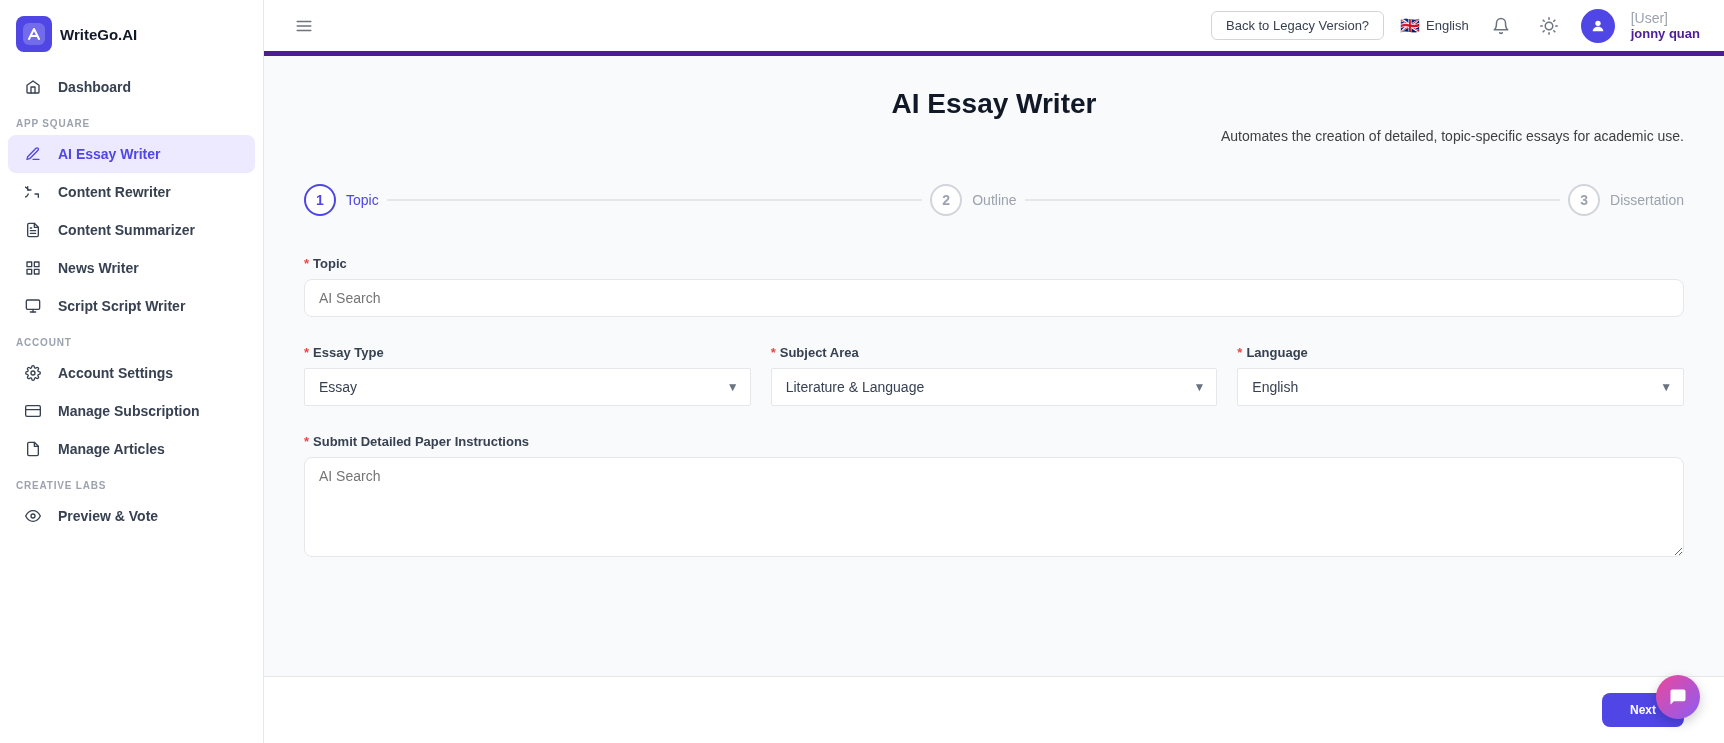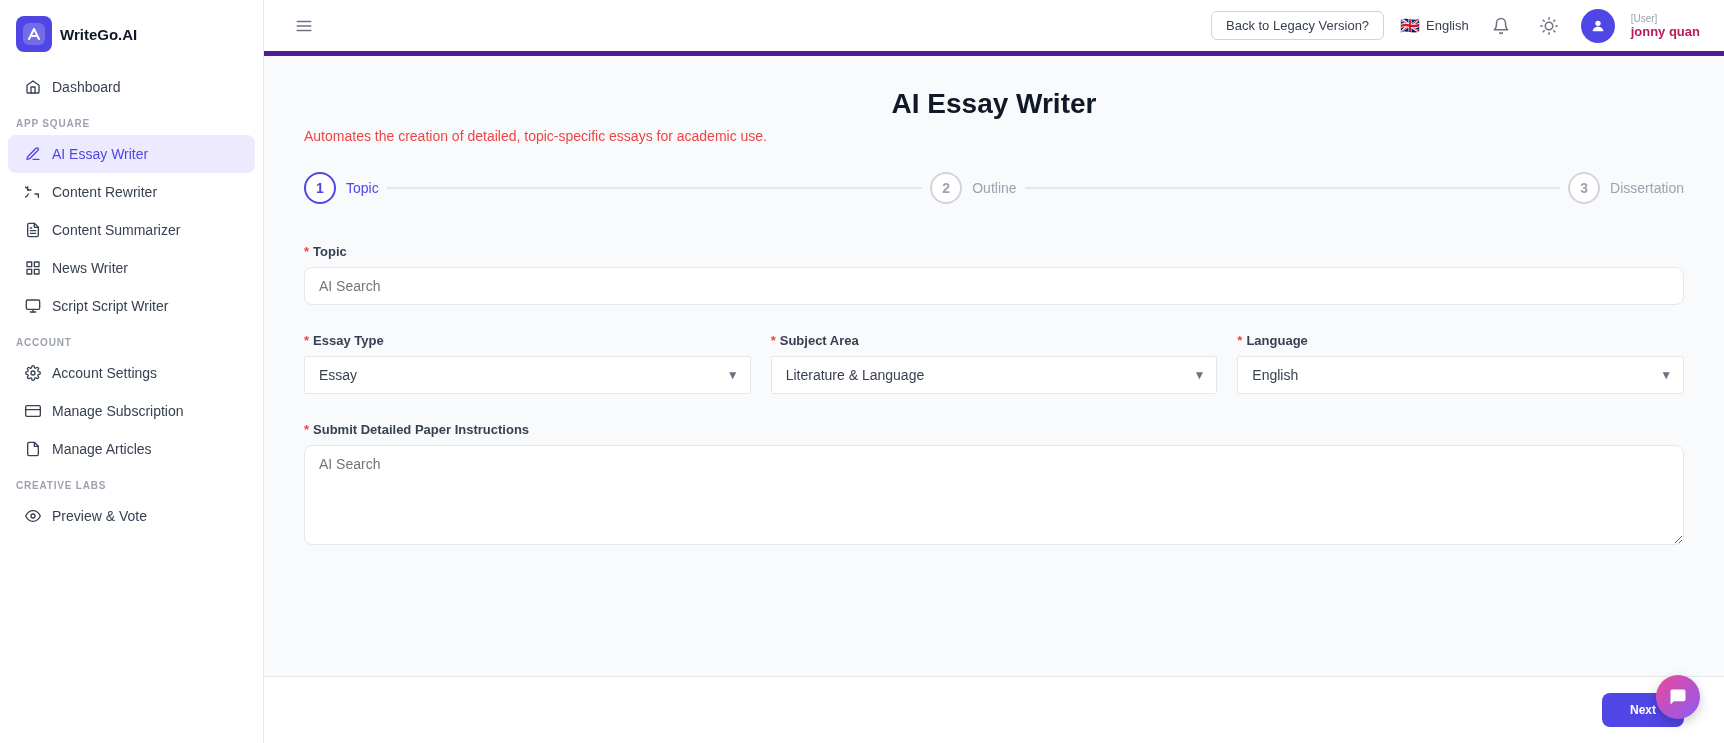--- a/index.html
+++ b/index.html
@@ -45,28 +45,28 @@
       font-size: 10px;
       font-weight: 600;
       color: #9ca3af;
       letter-spacing: 0.08em;
       text-transform: uppercase;
       padding: 12px 16px 6px 16px;
     }
     .sidebar-item {
       display: flex;
       align-items: center;
-      gap: 10px;
+      gap: 16px;
       padding: 10px 16px;
       cursor: pointer;
       border-radius: 8px;
       margin: 0 8px;
       color: #374151;
       font-size: 14px;
-      font-weight: 400;
+      font-weight: 700;
       transition: background 0.15s;
       text-align: center;
     }
     .sidebar-item.active {
       background: #ede9fe;
       color: #4f46e5;
     }
     .sidebar-item-icon {
       width: 18px;
       height: 18px;
@@ -137,43 +137,43 @@
       background: #4f46e5;
       display: flex;
       align-items: center;
       justify-content: center;
       color: white;
       font-size: 13px;
       font-weight: 600;
       cursor: pointer;
     }
     .user-info { display: flex; flex-direction: column; align-items: flex-start; }
-    .user-label { font-size: 10px; color: #9ca3af; }
-    .user-name { font-size: 13px; font-weight: 600; color: #be185d; }
+    .user-label { font-size: 14px; color: #9ca3af; }
+    .user-name { font-size: 13px; font-weight: 600; color: #4c1d95; }
 
     
     .content-area {
       flex: 1;
       overflow-y: auto;
       padding: 32px 40px;
       position: relative;
     }
 
     .page-title {
       text-align: center;
       font-size: 28px;
       font-weight: 700;
       color: #111827;
       margin-bottom: 8px;
     }
     .page-subtitle {
-      text-align: left;
-      font-size: 14px;
-      color: #ef4444;
-      margin-bottom: 28px;
+      text-align: right;
+      font-size: 14px;
+      color: #404040;
+      margin-bottom: 40px;
     }
 
     
     .stepper {
       display: flex;
       align-items: center;
       margin-bottom: 40px;
     }
     .step {
       display: flex;

